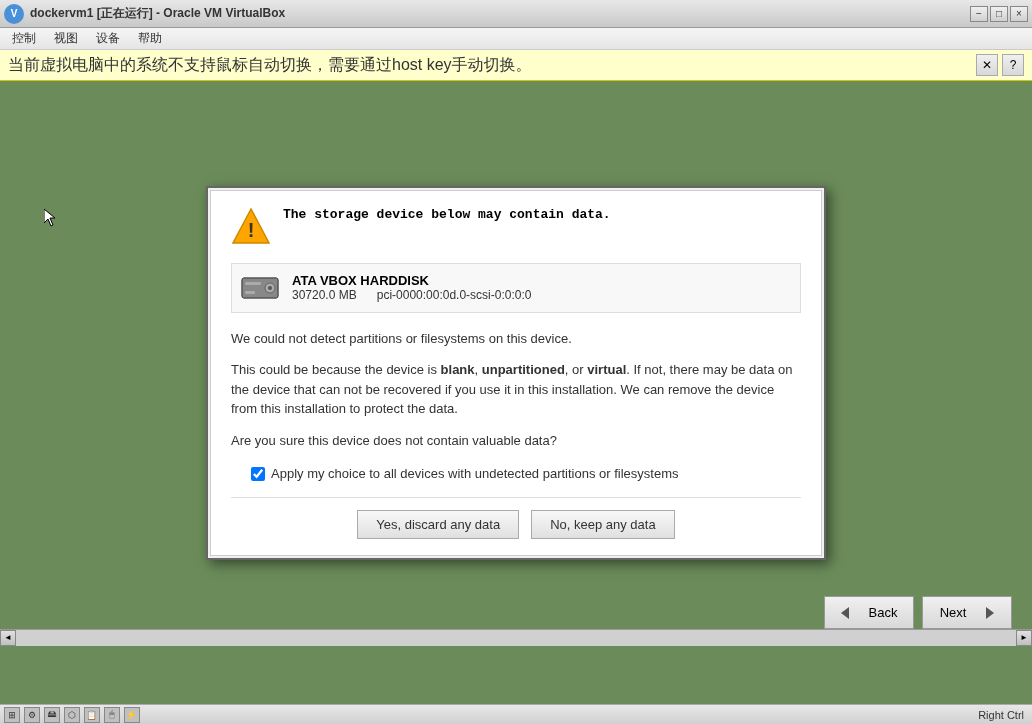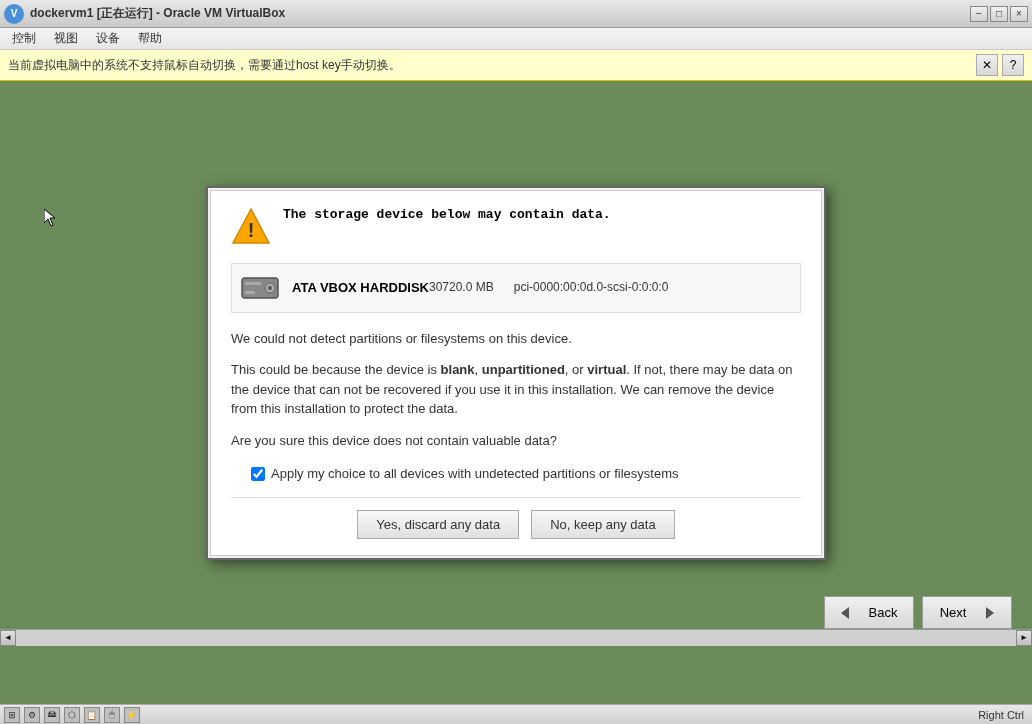--- a/index.html
+++ b/index.html
@@ -83,21 +83,21 @@
     .notification-bar {
       background: #ffffcc;
       border-bottom: 1px solid #cccc00;
       padding: 4px 8px;
       display: flex;
       align-items: center;
       justify-content: space-between;
       min-height: 30px;
     }
     .notification-text {
-      font-size: 12px;
+      font-size: 16px;
       color: #333;
     }
     .notification-icons {
       display: flex;
       gap: 4px;
     }
     .notif-icon-btn {
       width: 22px;
       height: 22px;
       background: linear-gradient(to bottom, #f0f0f0, #d8d8d8);
@@ -169,21 +169,21 @@
       background: #f8f8f8;
       border: 1px solid #ddd;
     }
     .hdd-icon {
       width: 40px;
       height: 32px;
       flex-shrink: 0;
     }
     .device-details {
       display: flex;
-      flex-direction: row;
+      flex-direction: column;
     }
     .device-name {
       font-size: 13px;
       font-weight: bold;
       color: #000;
     }
     .device-specs {
       font-size: 12px;
       color: #333;
       display: flex;

